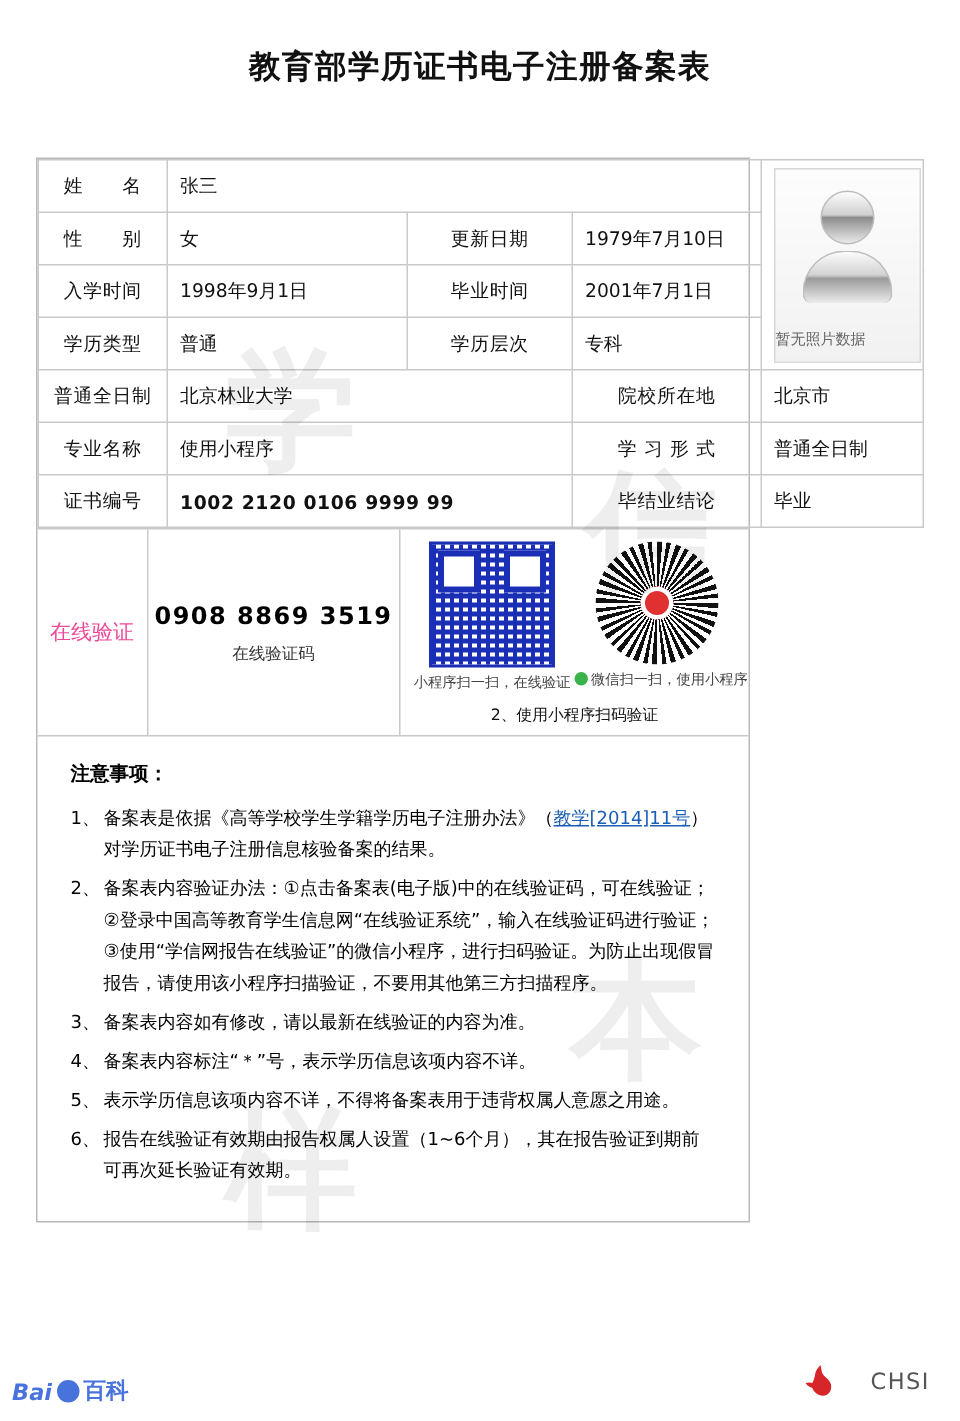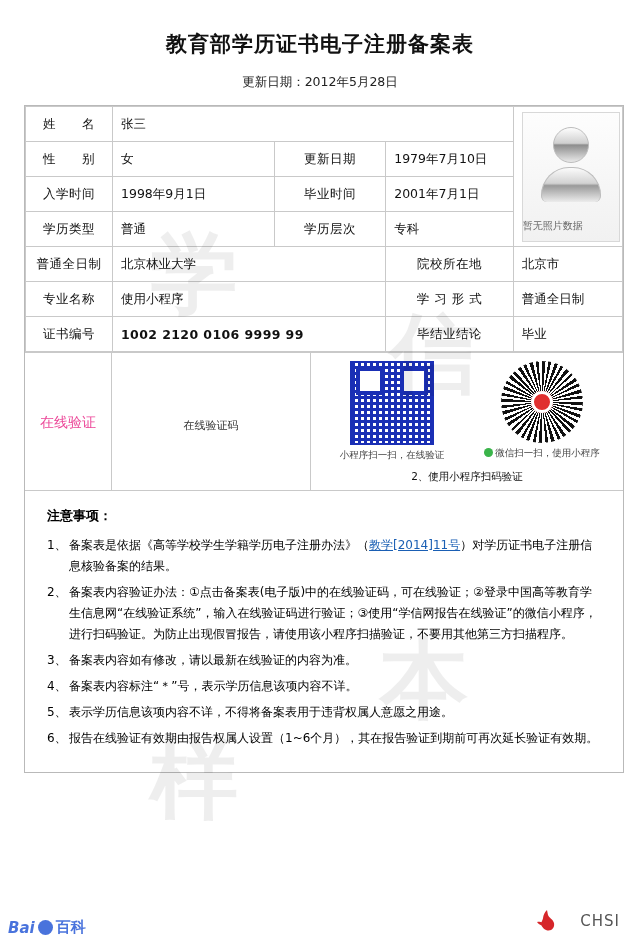--- a/index.html
+++ b/index.html
@@ -33,21 +33,21 @@
   .subtitle {
     text-align: center;
     font-size: 12.5px;
     margin-top: 16px;
     color: #222;
   }
   .doc {
     position: absolute;
     left: 24px;
     top: 105px;
-    width: 600px;
+    width: 476px;
     border: 1px solid #b9b9b9;
     box-sizing: border-box;
     background: #fff;
   }
   
   .wm {
     position: absolute;
     pointer-events: none;
     color: rgba(0,0,0,0.065);
     font-size: 88px;
@@ -322,23 +322,20 @@
     color: #2a5bd7;
     font-weight: bold;
   }
 </style>
 </head>
 <body>
 
 <div class="page">
 
   <div class="title">教育部学历证书电子注册备案表</div>
-  <div class="subtitle">
-    <span>更新日期：</span><span>2012年5月28日</span>
-  </div>
 
   <div class="wm wm1">学</div>
   <div class="wm wm2">信</div>
   <div class="wm wm3">样</div>
   <div class="wm wm4">本</div>
 
   <div class="doc">
 
     <table class="info">
       <colgroup>
@@ -397,20 +394,21 @@
           <td class="val bold-num" colspan="2">1002 2120 0106 9999 99</td>
           <td class="lab">毕结业结论</td>
           <td class="val">毕业</td>
         </tr>
       </tbody>
     </table>
 
     <div class="verify">
       <div class="verify-lab">在线验证</div>
       <div class="verify-code">
+        <div class="num">0908 8869 3519</div>
         <div class="cap">在线验证码</div>
       </div>
       <div class="verify-codes">
         <div class="codes-row">
           <div class="code-cell">
             <div class="qr-square"></div>
             <div class="code-note">小程序扫一扫，在线验证</div>
           </div>
           <div class="code-cell">
             <div class="qr-mini">

